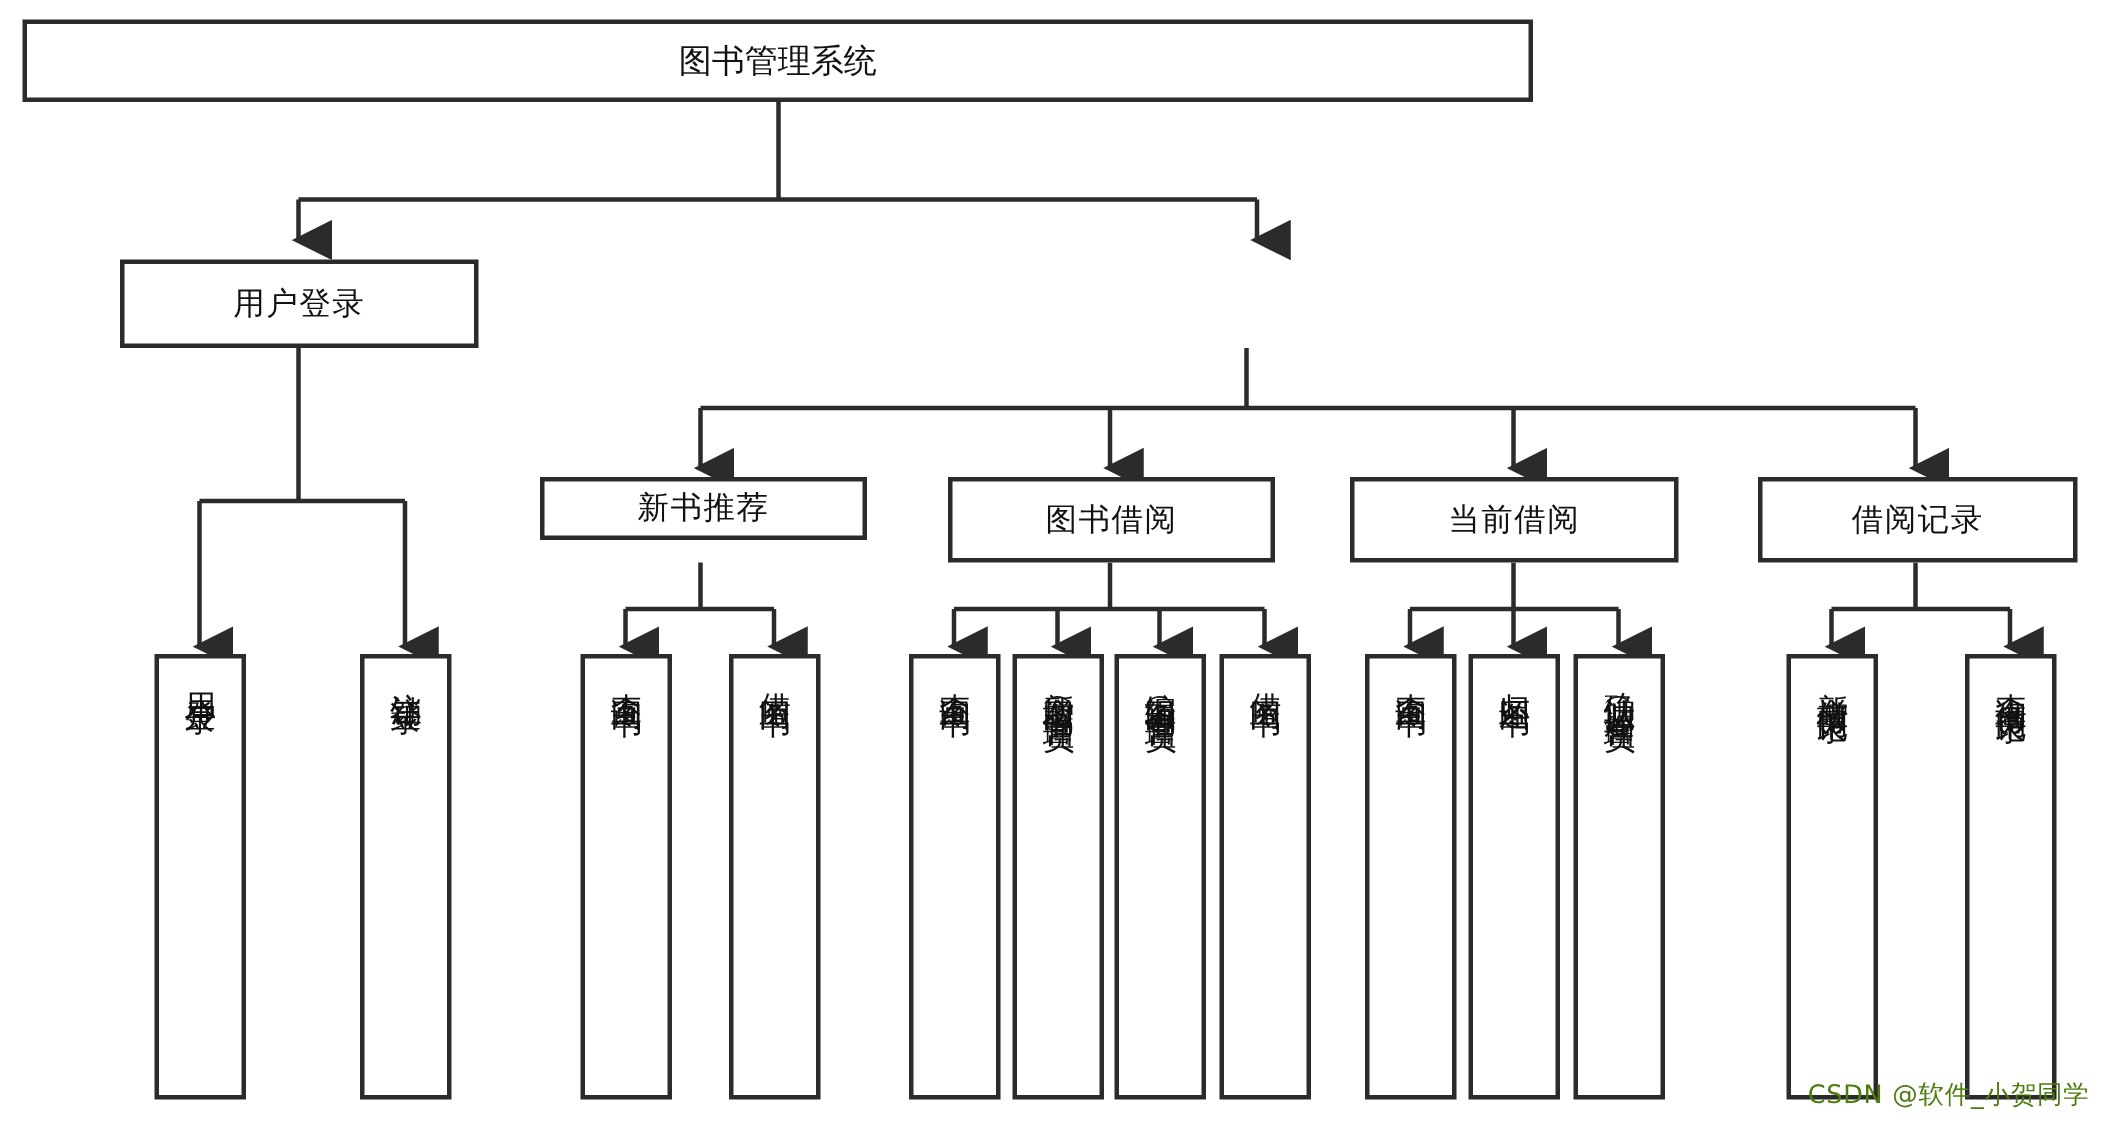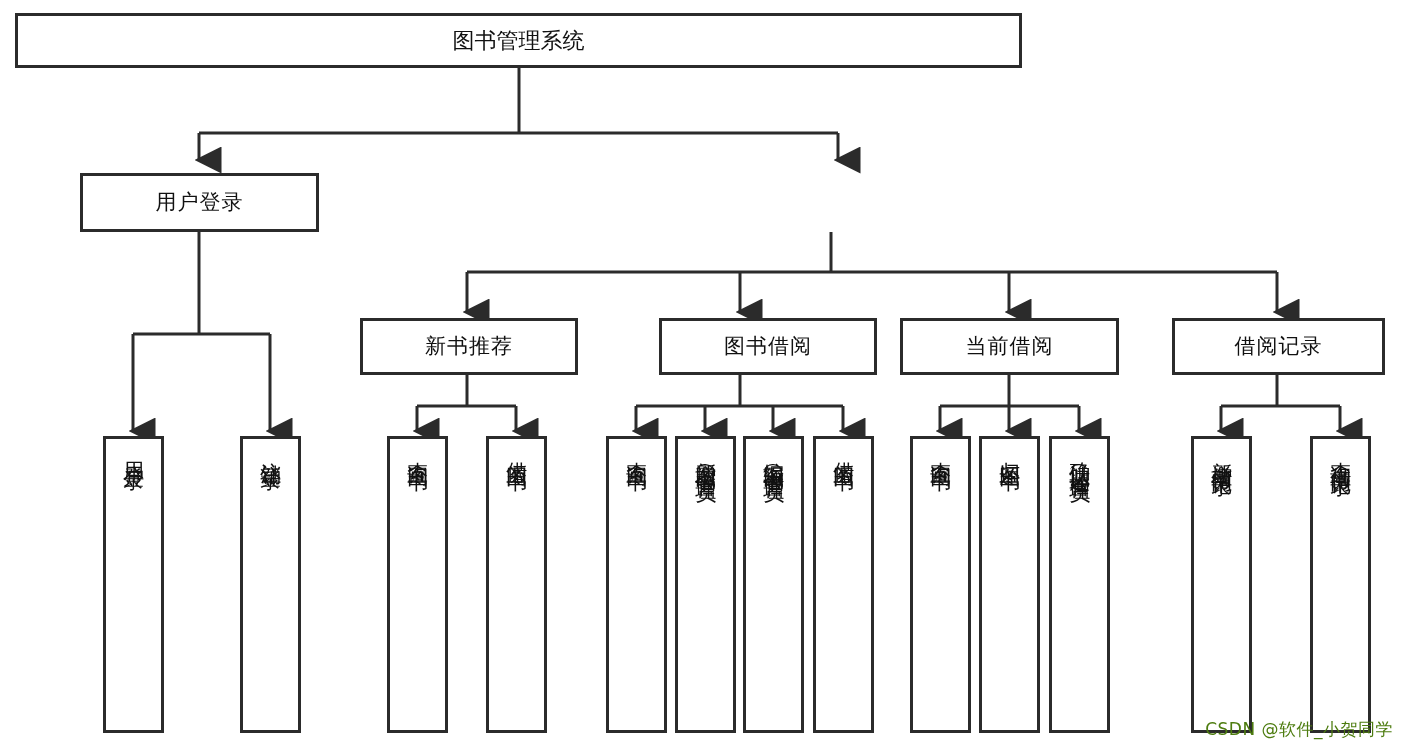--- a/index.html
+++ b/index.html
@@ -128,24 +128,24 @@
   </svg>
 
   <div class="node root" style="left:15px; top:13px; width:1007px; height:55px;">
     <span>图书管理系统</span>
   </div>
 
   <div class="node h" style="left:80px; top:173px; width:239px; height:59px;">
     <span>用户登录</span>
   </div>
 
-  <div class="node h" style="left:360px; top:318px; width:218px; height:57px;">
+  <div class="node h" style="left:360px; top:318px; width:218px; height:42px;">
     <span>新书推荐</span>
   </div>
-  <div class="node h" style="left:632px; top:318px; width:218px; height:57px;margin-left:27px;">
+  <div class="node h" style="left:632px; top:318px; width:218px; height:57px;">
     <span>图书借阅</span>
   </div>
   <div class="node h" style="left:900px; top:318px; width:219px; height:57px;">
     <span>当前借阅</span>
   </div>
   <div class="node h" style="left:1172px; top:318px; width:213px; height:57px;">
     <span>借阅记录</span>
   </div>
 
   <div class="node v" style="left:103px; top:436px; width:61px; height:297px;">

